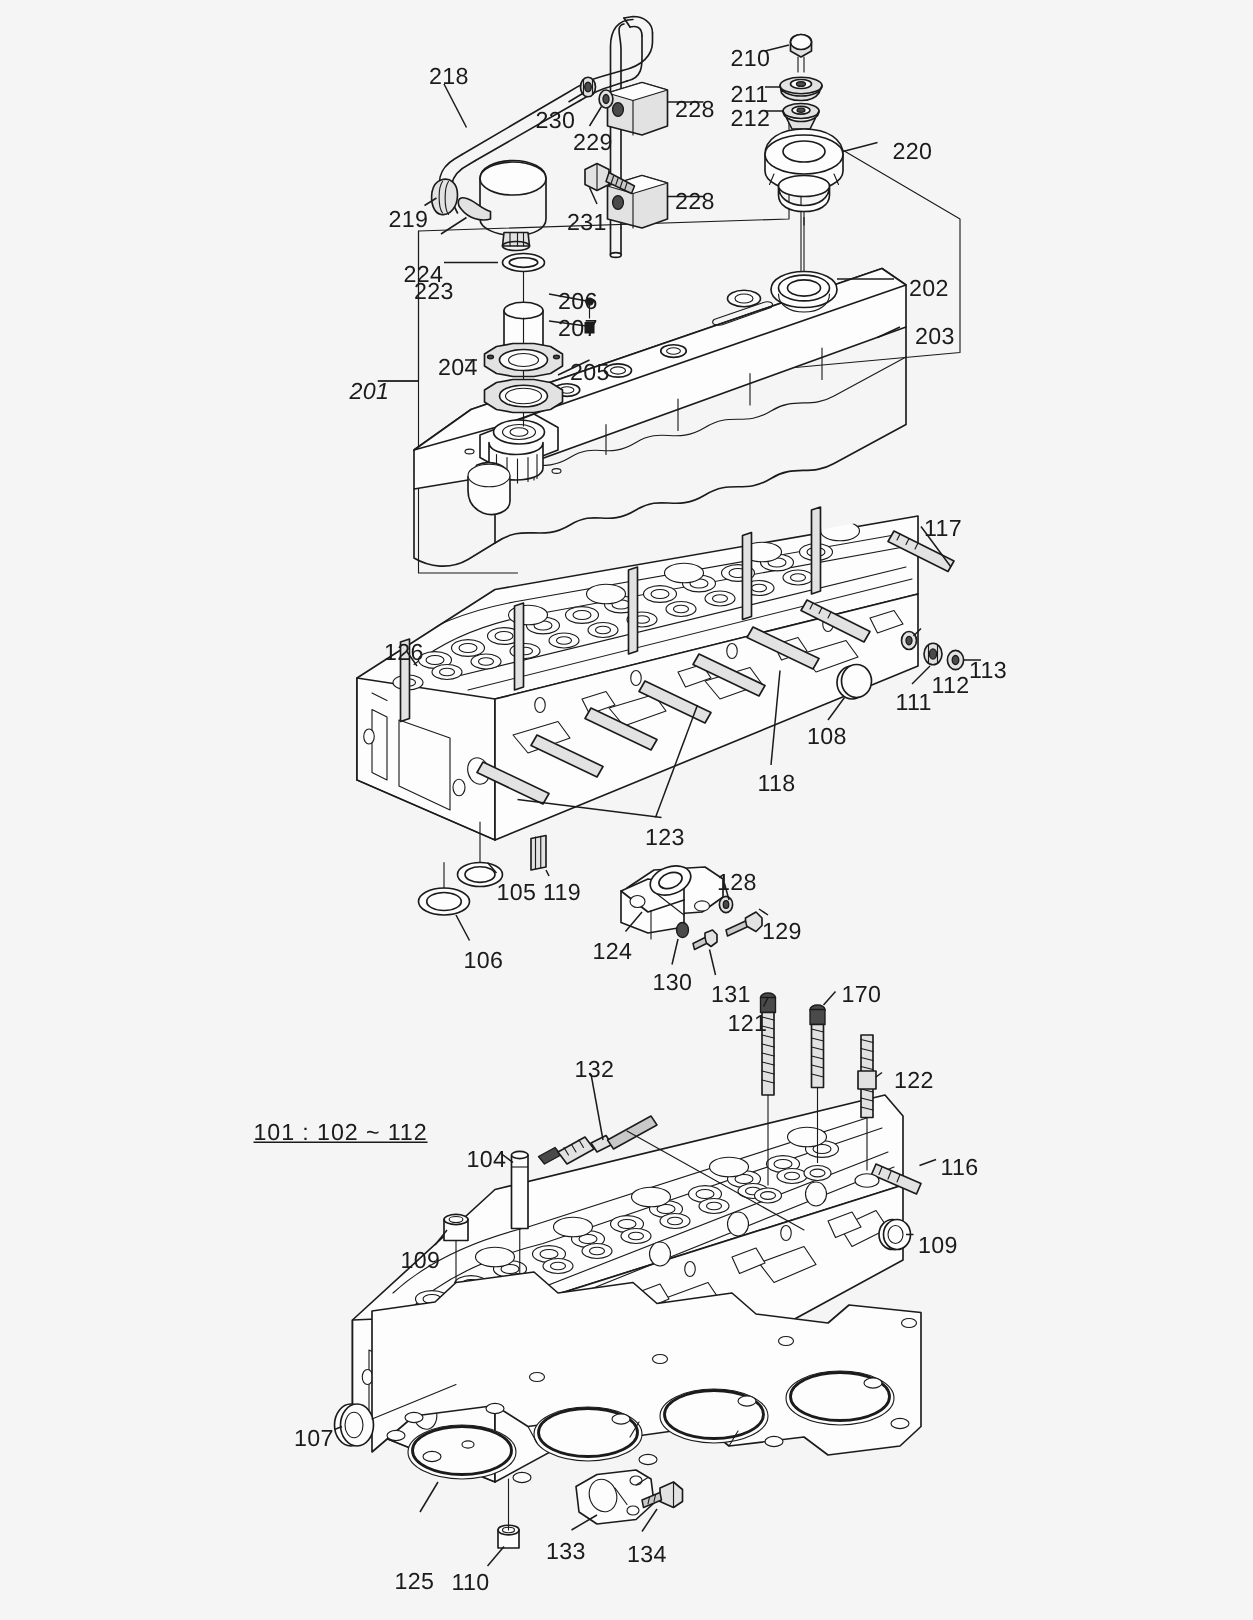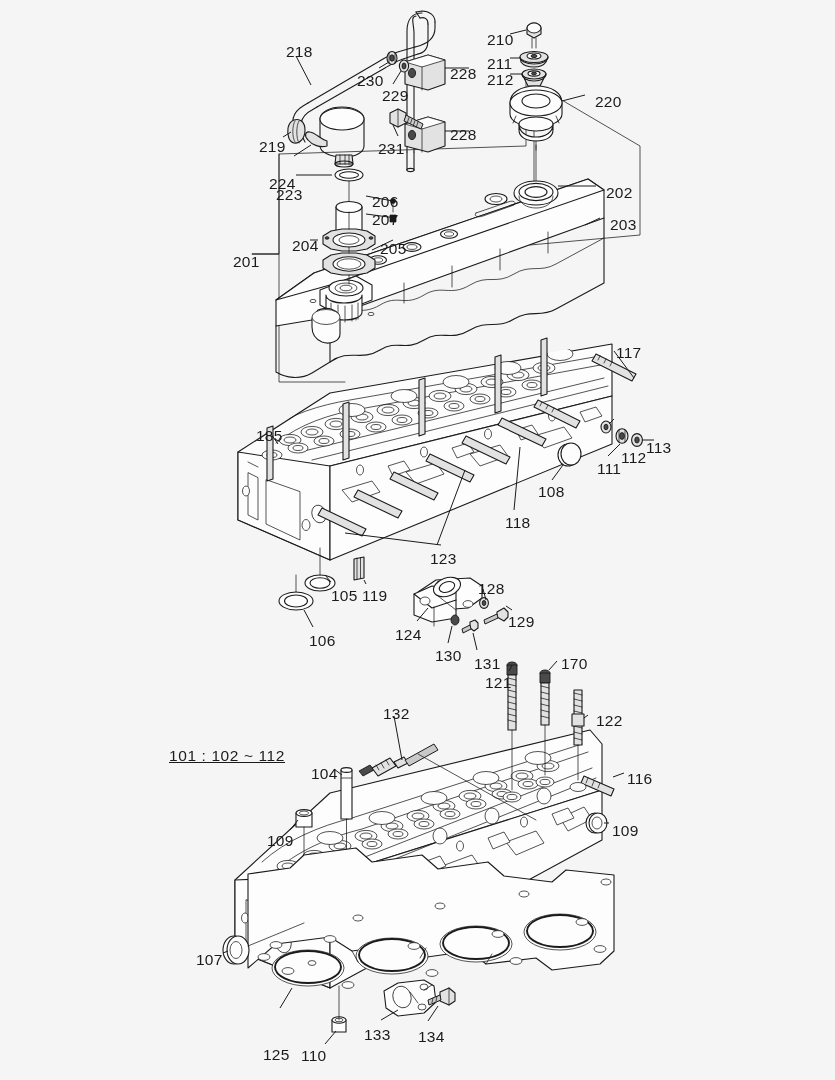--- a/index.html
+++ b/index.html
@@ -664,27 +664,27 @@
       <div class="lbl" style="left: 487px; top: 32px;">210</div>
       <div class="lbl" style="left: 487px; top: 56px;">211</div>
       <div class="lbl" style="left: 487px; top: 72px;">212</div>
       <div class="lbl" style="left: 595px; top: 94px;">220</div>
       <div class="lbl" style="left: 606px; top: 185px;">202</div>
       <div class="lbl" style="left: 610px; top: 217px;">203</div>
       <div class="lbl" style="left: 372px; top: 194px;">206</div>
       <div class="lbl" style="left: 372px; top: 212px;">207</div>
       <div class="lbl" style="left: 292px; top: 238px;">204</div>
       <div class="lbl" style="left: 380px; top: 229px; margin-top: 12px;">205</div>
-      <div class="lbl" style="left: 233px; top: 254px;">201</div>
+      <div class="lbl" style="left: 233px; top: 254px; font-style: italic;">201</div>
       <div class="lbl" style="left: 616px; top: 345px;">117</div>
       <div class="lbl" style="left: 621px; top: 418px; margin-top: 32px;">112</div>
       <div class="lbl" style="left: 646px; top: 440px;">113</div>
       <div class="lbl" style="left: 597px; top: 461px;">111</div>
       <div class="lbl" style="left: 538px; top: 484px;">108</div>
-      <div class="lbl" style="left: 256px; top: 428px;">185</div>
+      <div class="lbl" style="left: 256px; top: 428px;">126</div>
       <div class="lbl" style="left: 505px; top: 515px;">118</div>
       <div class="lbl" style="left: 430px; top: 551px;">123</div>
       <div class="lbl" style="left: 362px; top: 588px;">119</div>
       <div class="lbl" style="left: 331px; top: 588px;">105</div>
       <div class="lbl" style="left: 309px; top: 633px;">106</div>
       <div class="lbl" style="left: 478px; top: 581px;">128</div>
       <div class="lbl" style="left: 508px; top: 614px;">129</div>
       <div class="lbl" style="left: 395px; top: 627px;">124</div>
       <div class="lbl" style="left: 435px; top: 648px;">130</div>
       <div class="lbl" style="left: 474px; top: 656px;">131</div>

